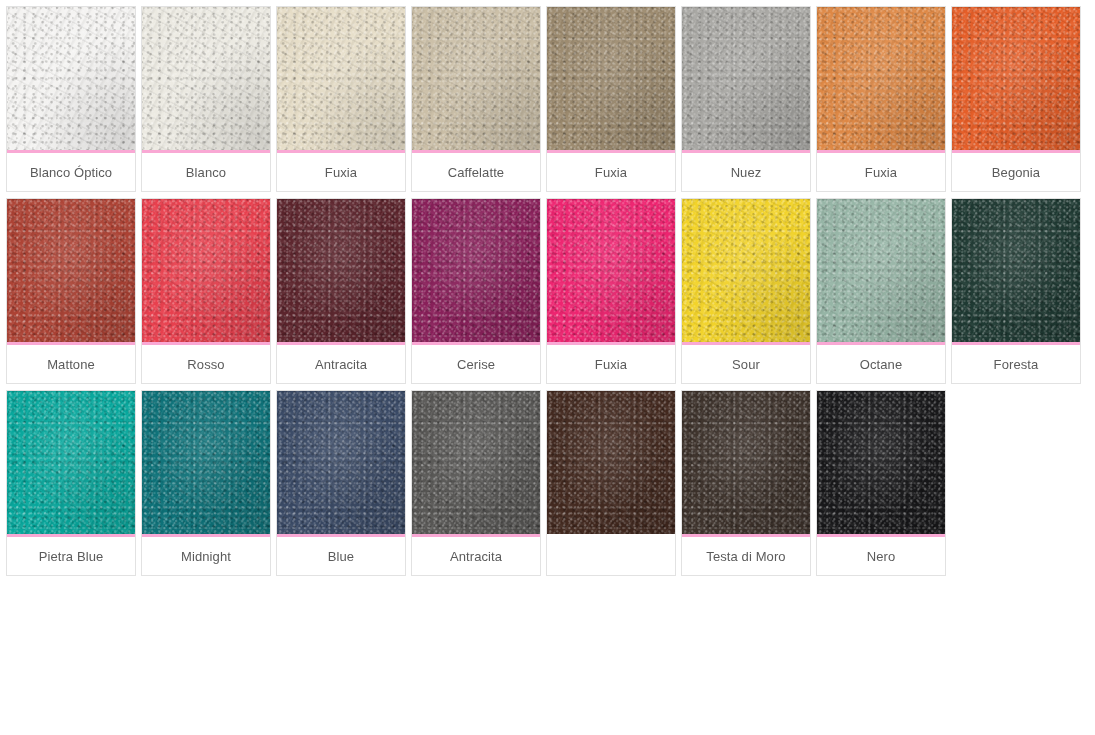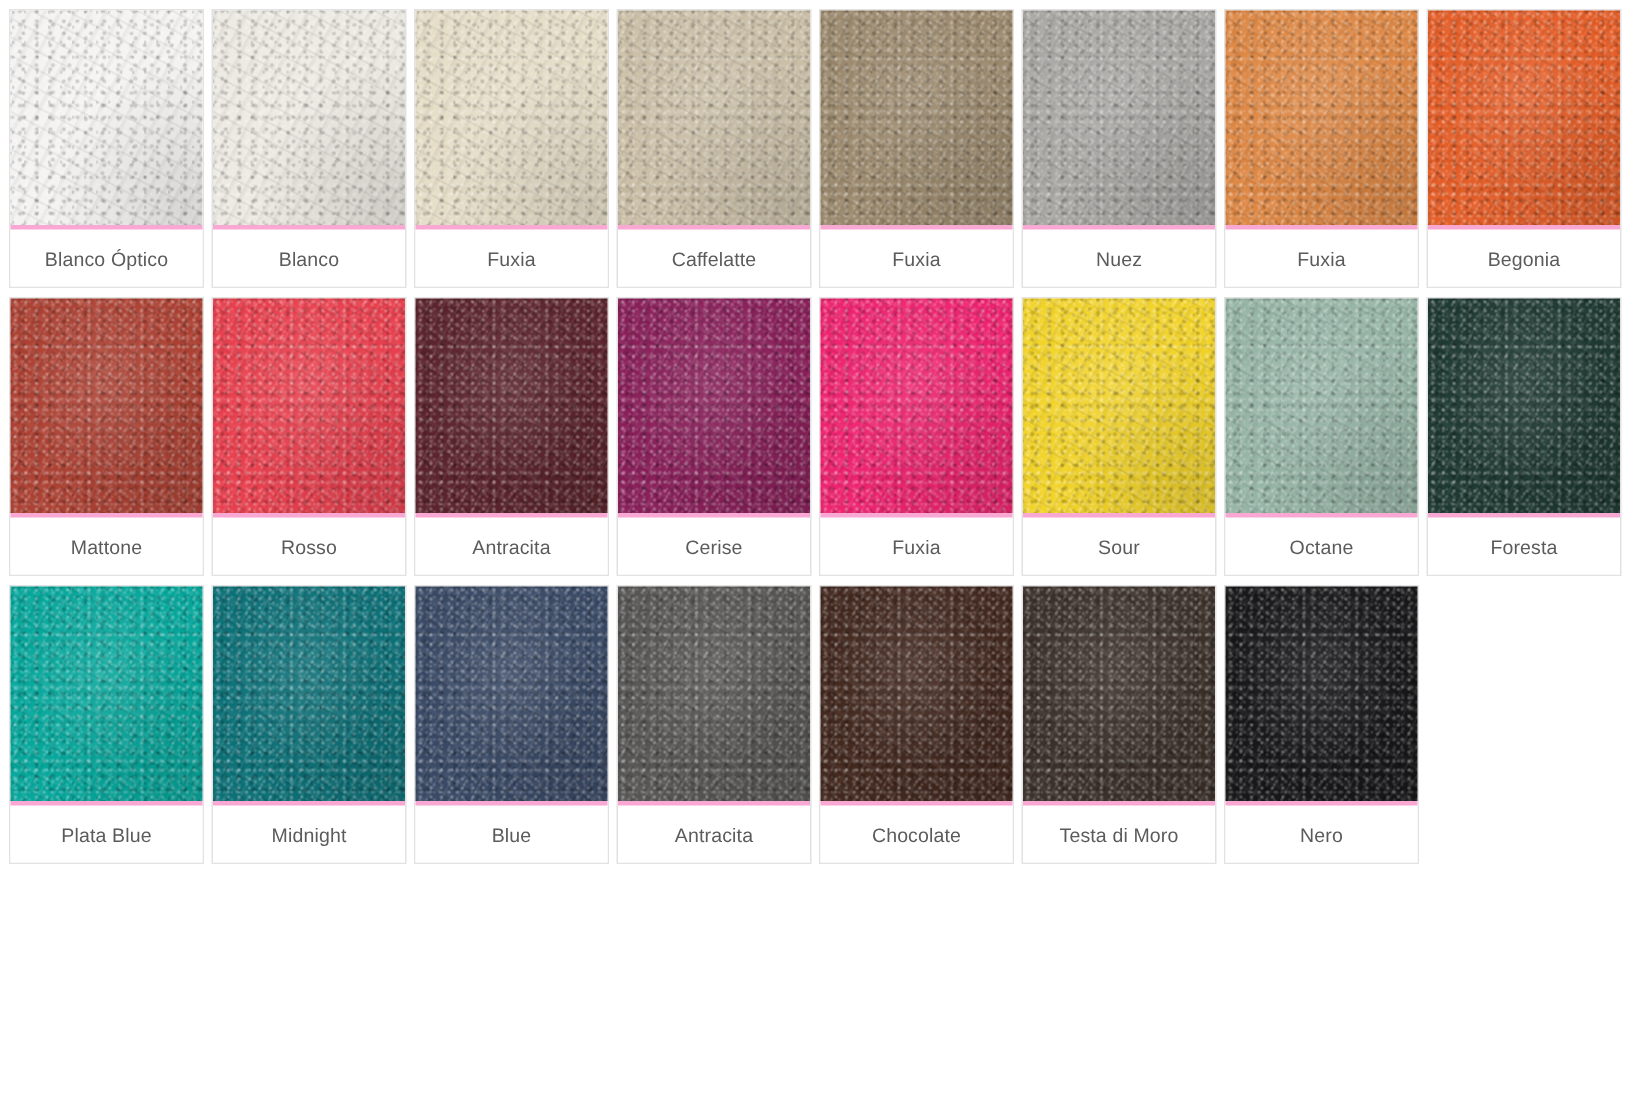--- a/index.html
+++ b/index.html
@@ -169,37 +169,36 @@
     <div class="swatch-cell">
       <div class="swatch-color" style="background-color: rgb(150, 181, 166);"></div>
       <div class="swatch-label">Octane</div>
     </div>
     <div class="swatch-cell">
       <div class="swatch-color" style="background-color: rgb(31, 58, 51);"></div>
       <div class="swatch-label">Foresta</div>
     </div>
     <div class="swatch-cell">
       <div class="swatch-color" style="background-color: rgb(7, 167, 156);"></div>
-      <div class="swatch-label">Plata Blue</div>
+      <div class="swatch-label">Pietra Blue</div>
     </div>
     <div class="swatch-cell">
       <div class="swatch-color" style="background-color: rgb(13, 113, 120);"></div>
       <div class="swatch-label">Midnight</div>
     </div>
     <div class="swatch-cell">
       <div class="swatch-color" style="background-color: rgb(58, 74, 102);"></div>
       <div class="swatch-label">Blue</div>
     </div>
     <div class="swatch-cell">
       <div class="swatch-color" style="background-color: rgb(87, 86, 84);"></div>
       <div class="swatch-label">Antracita</div>
     </div>
     <div class="swatch-cell">
       <div class="swatch-color" style="background-color: rgb(67, 41, 31);"></div>
-      <div class="swatch-label">Chocolate</div>
     </div>
     <div class="swatch-cell">
       <div class="swatch-color" style="background-color: rgb(61, 50, 43);"></div>
       <div class="swatch-label">Testa di Moro</div>
     </div>
     <div class="swatch-cell">
       <div class="swatch-color" style="background-color: rgb(24, 24, 26);"></div>
       <div class="swatch-label">Nero</div>
     </div>
   </div>

